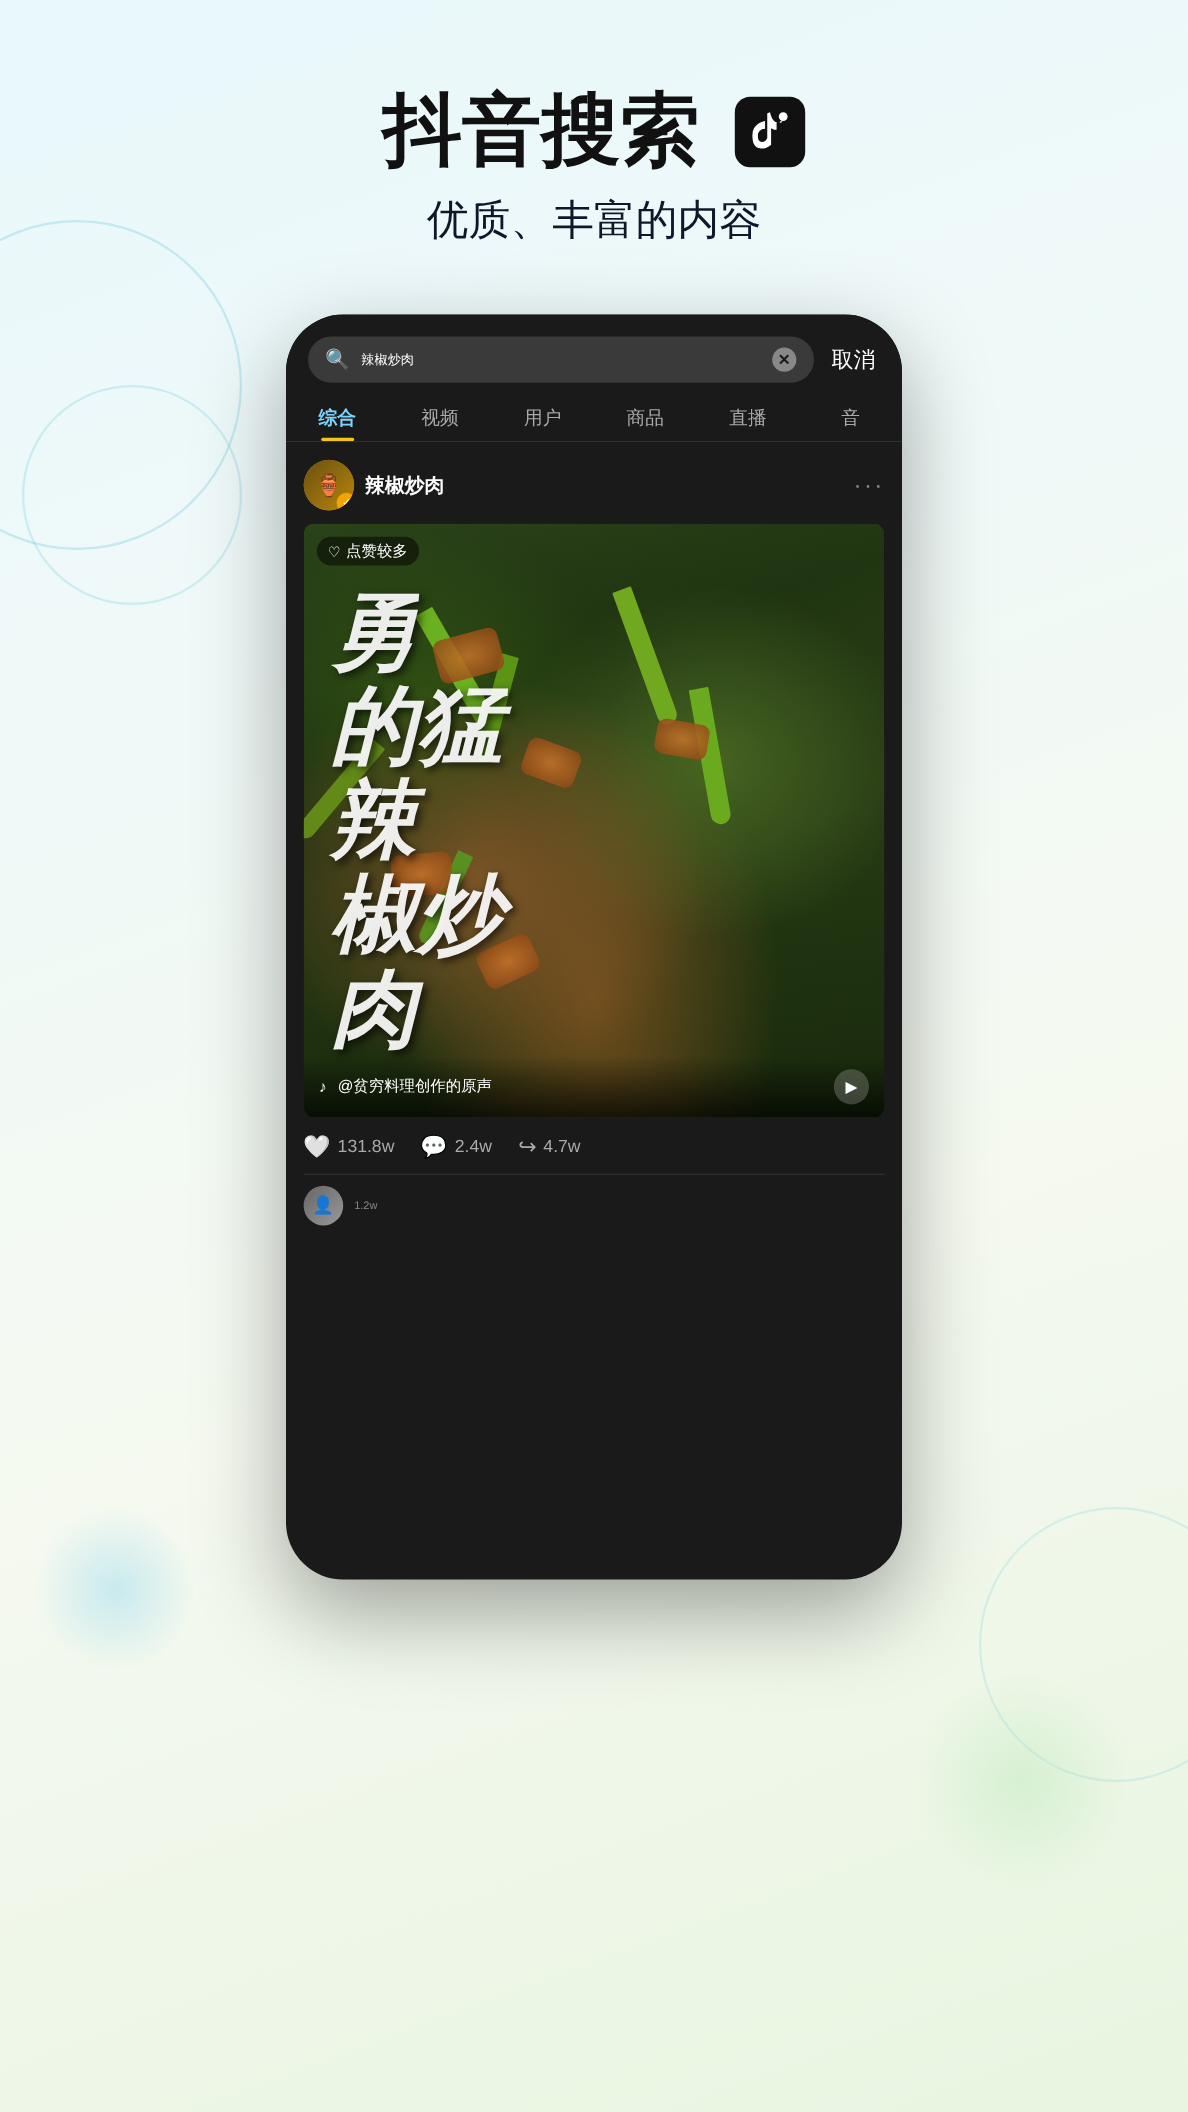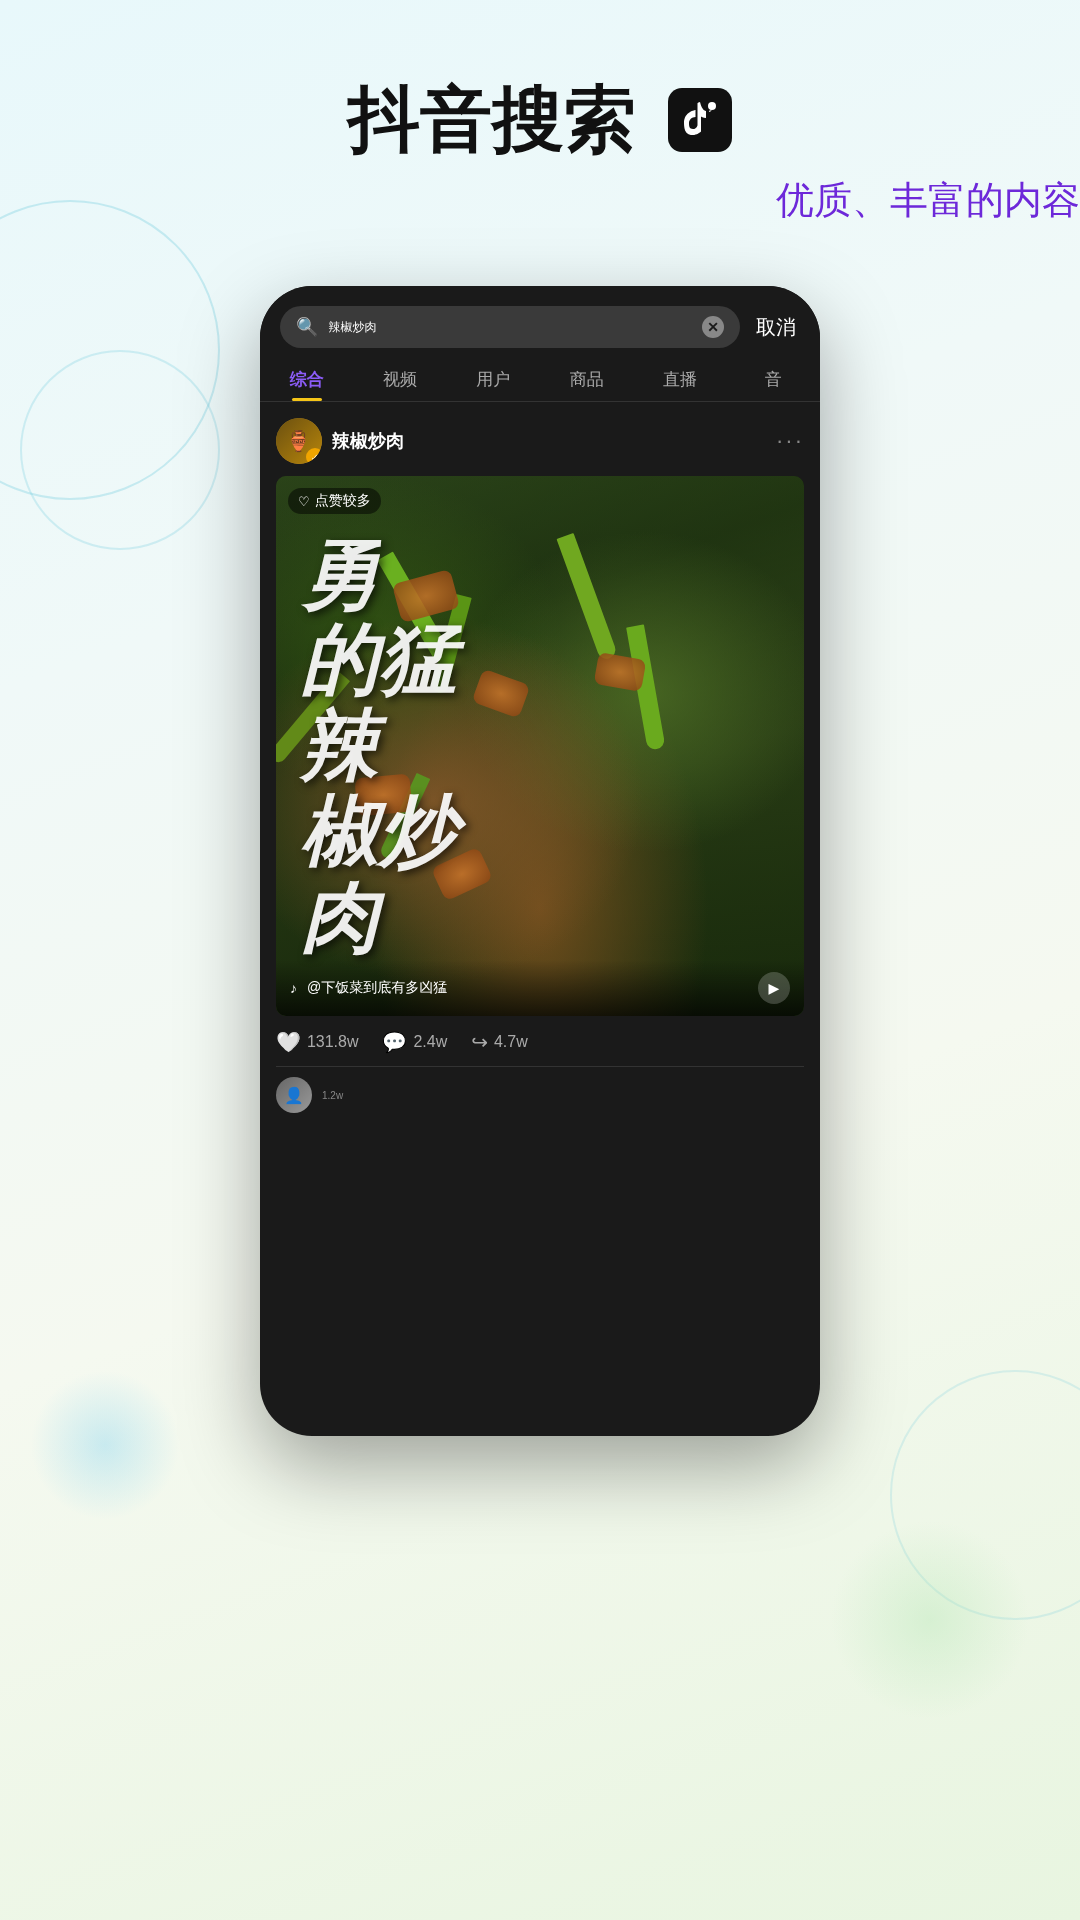--- a/index.html
+++ b/index.html
@@ -91,24 +91,23 @@
       margin-left: 8px;
     }
 
     .tiktok-logo svg {
       width: 44px;
       height: 44px;
     }
 
     .subtitle {
       font-size: 38px;
-      color: #6d28d9;
+      color: #0f172a;
       margin-top: 16px;
       font-weight: 400;
-      text-align: right;
     }
 
     
     .phone-wrapper {
       display: flex;
       justify-content: center;
       margin-top: 20px;
       position: relative;
       z-index: 2;
     }
@@ -184,21 +183,21 @@
     .tab {
       flex: 1;
       text-align: center;
       padding: 12px 0 10px;
       color: #aaa;
       font-size: 17px;
       position: relative;
     }
 
     .tab.active {
-      color: #8b5cf6;
+      color: #7dd3fc;
       font-weight: 600;
     }
 
     .tab.active::after {
       content: '';
       position: absolute;
       bottom: 0;
       left: 50%;
       transform: translateX(-50%);
       width: 30px;
@@ -563,21 +562,21 @@
           </div>
         </div>
 
         <div class="likes-badge">
           <span class="heart-icon-sm">♡</span>
           <span>点赞较多</span>
         </div>
 
         <div class="video-bottom">
           <span class="tiktok-note">♪</span>
-          <span class="audio-text">@下饭菜到底有多凶猛</span>
+          <span class="audio-text">@贫穷料理创作的原声</span>
           <div class="play-btn">▶</div>
         </div>
       </div>
 
       <div class="engagement-bar">
         <div class="eng-item">
           <span class="eng-icon">🤍</span>
           <span>131.8w</span>
         </div>
         <div class="eng-item">

